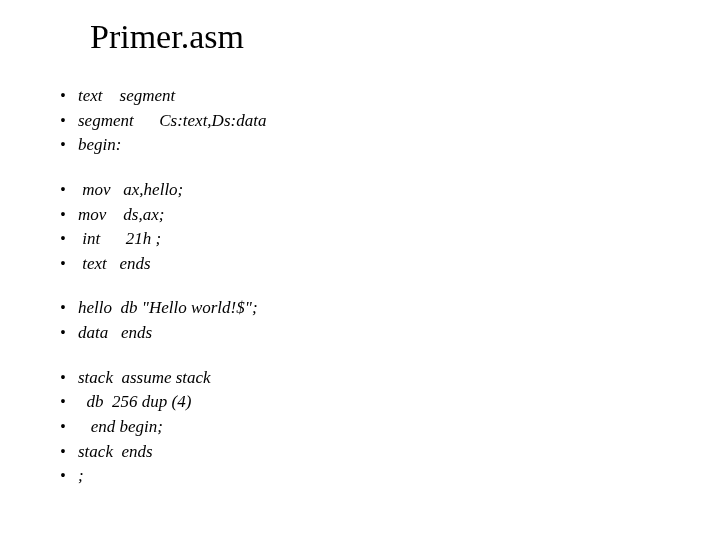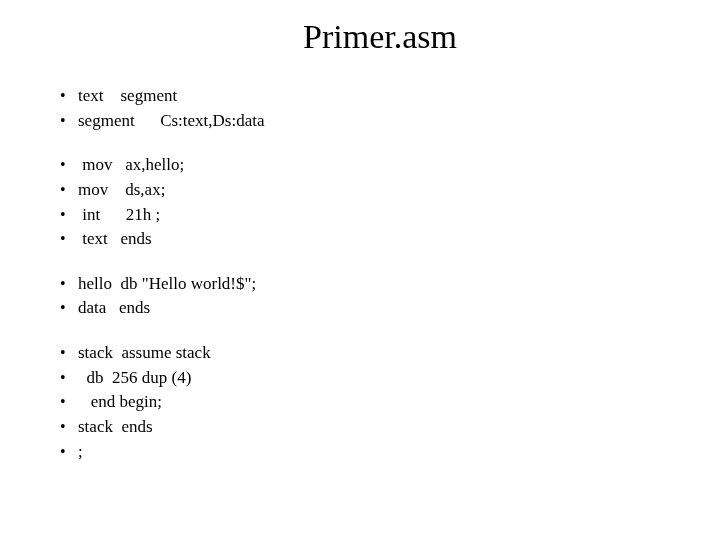--- a/index.html
+++ b/index.html
@@ -9,29 +9,29 @@
     }
     body {
       width: 720px;
       height: 540px;
       background: #ffffff;
       font-family: "Times New Roman", Times, serif;
       padding: 18px 50px 20px 50px;
       color: #000;
     }
     .title {
-      text-align: center;
       font-size: 34px;
       font-weight: normal;
       margin-bottom: 28px;
       margin-left: 40px;
     }
     ul.bullet-list {
       list-style: none;
       padding-left: 28px;
+      font-style: italic;
     }
     ul.bullet-list li {
       position: relative;
       font-size: 17px;
       line-height: 1.45;
       white-space: pre;
     }
     ul.bullet-list li::before {
       content: "•";
       position: absolute;
@@ -47,20 +47,21 @@
     }
   </style>
 </head>
 <body>
 
 <h1 class="title">Primer.asm</h1>
 
 <ul class="bullet-list">
   <li>text    segment</li>
   <li>segment      Cs:text,Ds:data</li>
+  <li>begin:</li>
   <li class="blank"></li>
   <li> mov   ax,hello;</li>
   <li>mov    ds,ax;</li>
   <li> int      21h ;</li>
   <li> text   ends</li>
   <li class="blank"></li>
   <li>hello  db "Hello world!$";</li>
   <li>data   ends</li>
   <li class="blank"></li>
   <li>stack  assume stack</li>

